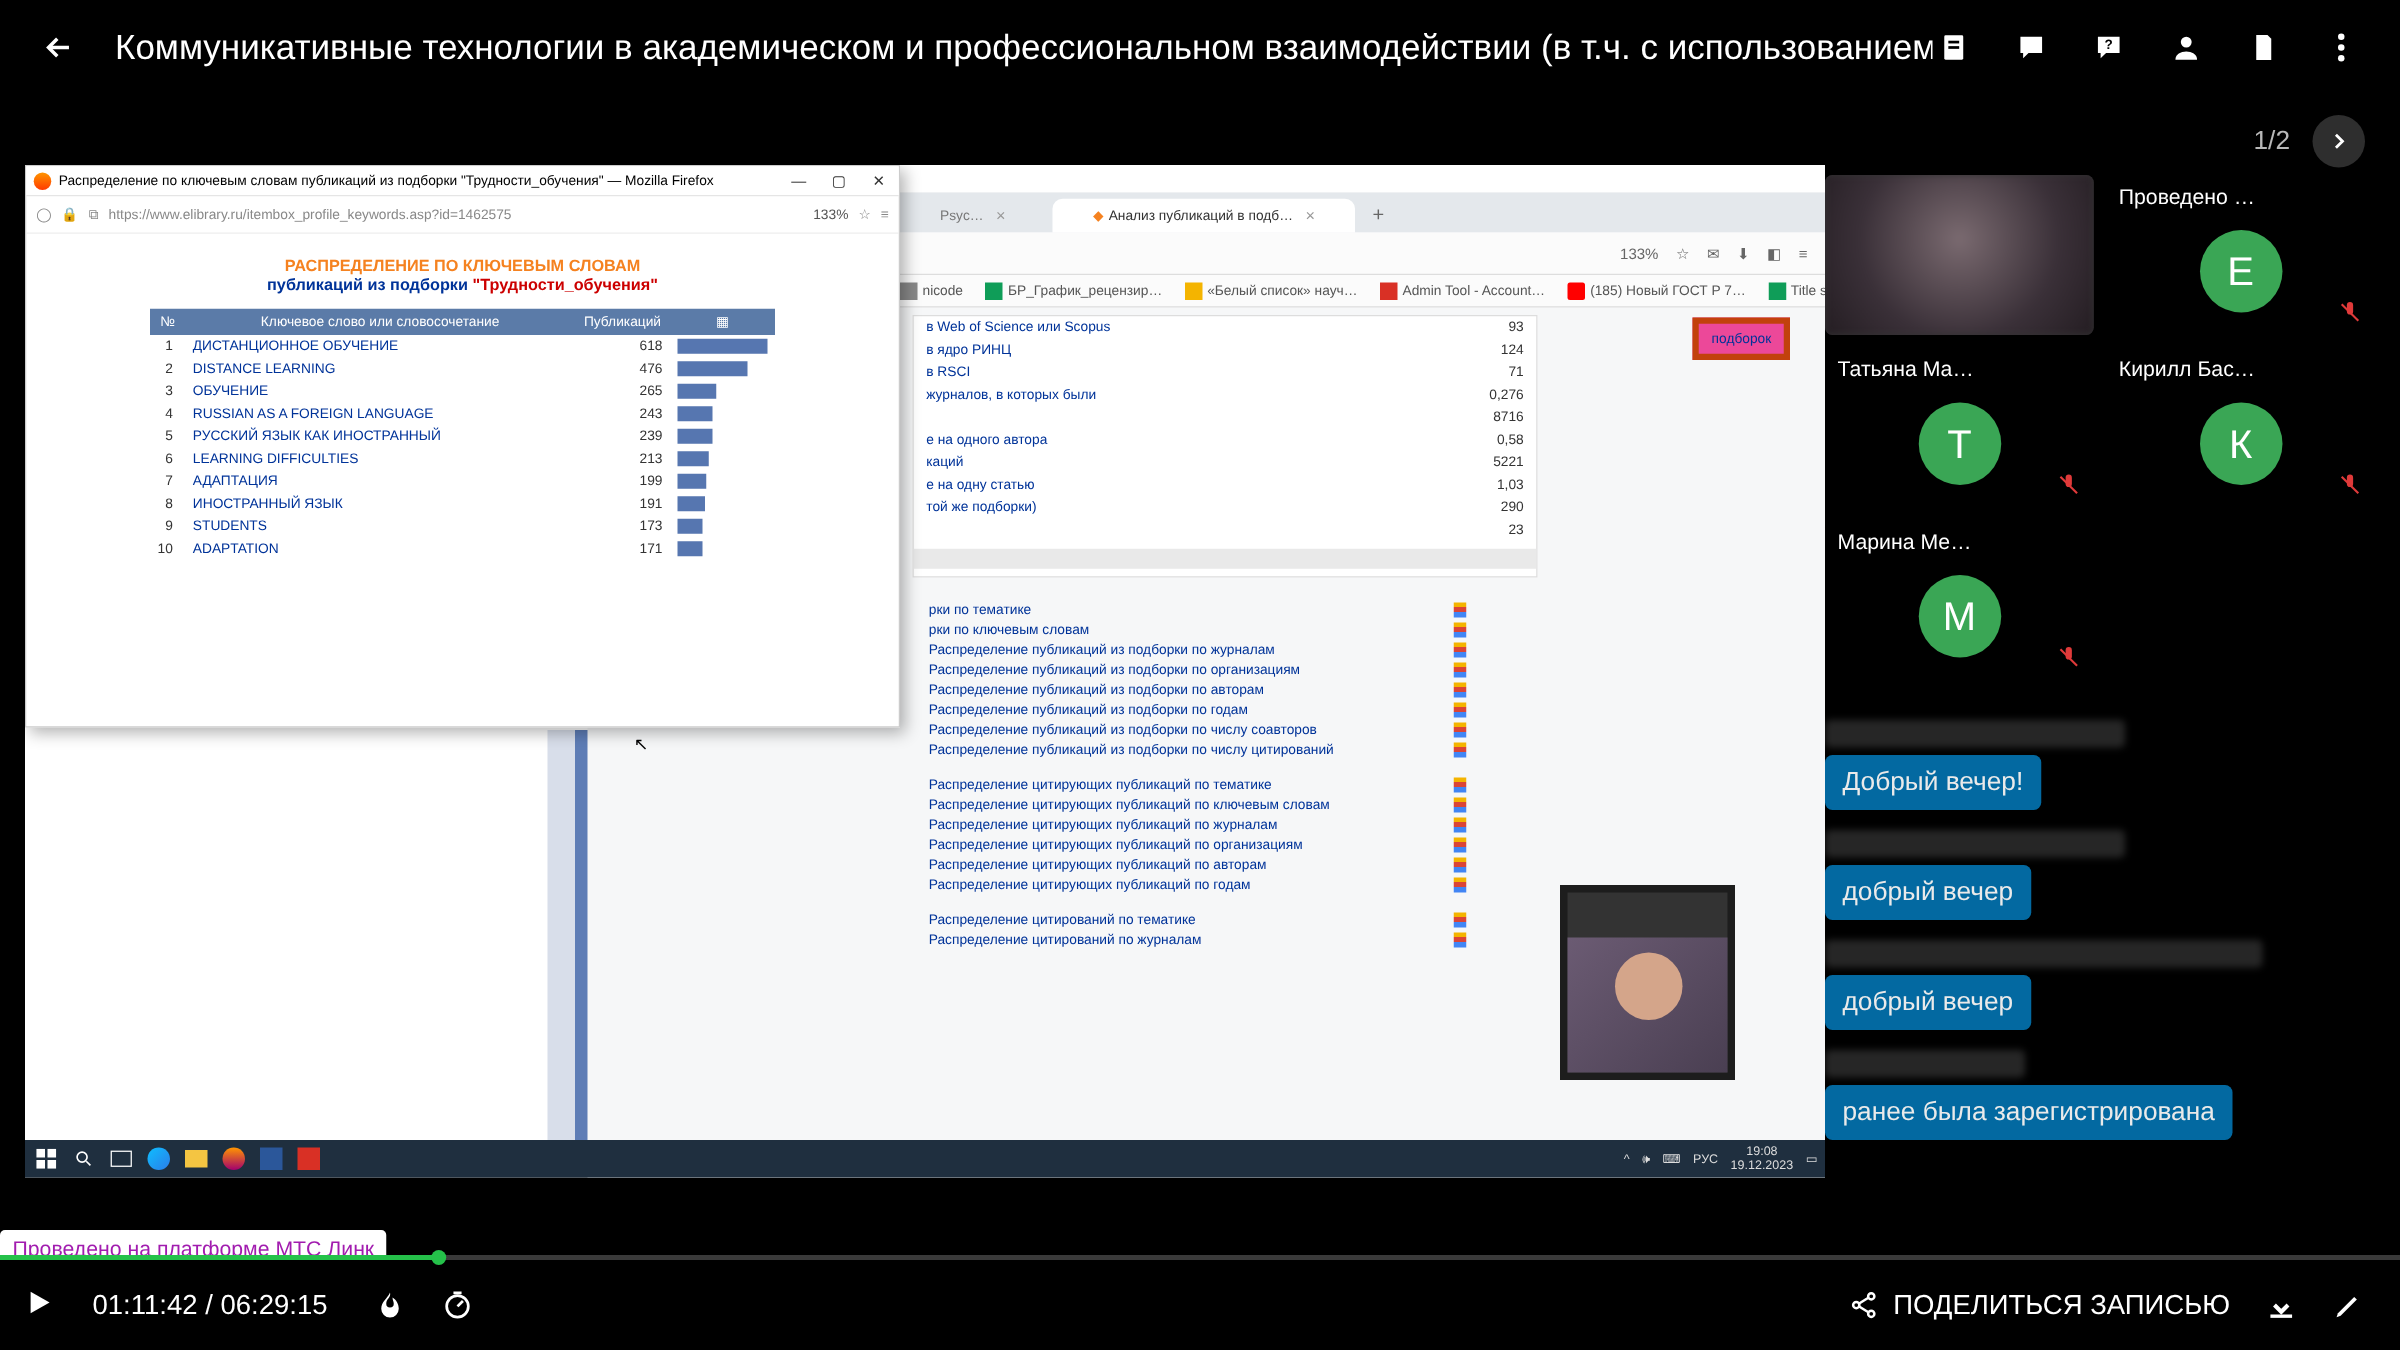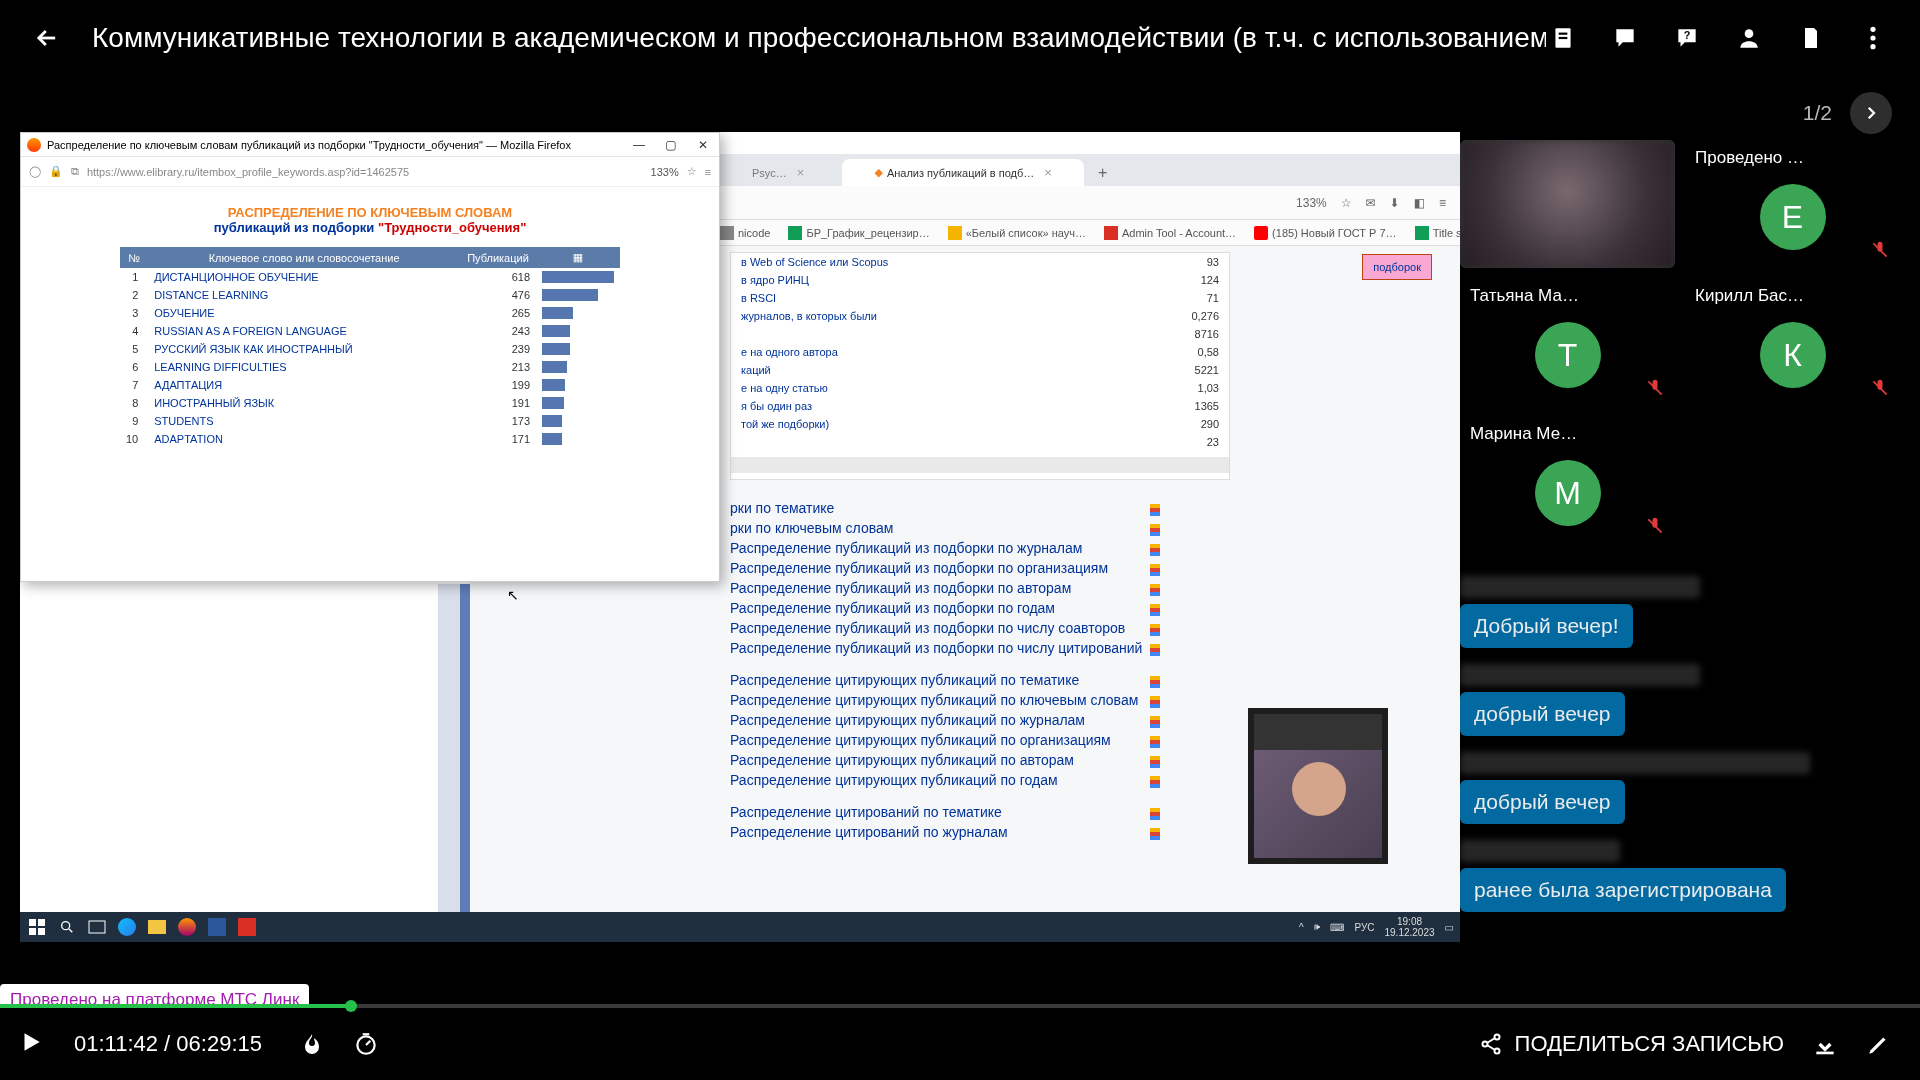--- a/index.html
+++ b/index.html
@@ -59,21 +59,21 @@
   .bm-ico { width:14px; height:14px; display:inline-block; }
 
   .analysis { padding-left:260px; padding-top:6px; }
   .analysis-box { background:#fff; border:1px solid #ddd; width:500px; padding:0; }
   .arow { display:flex; font-size:11px; padding:3px 10px; }
   .arow .lbl { flex:1; color:#003399; }
   .arow .val { color:#333; }
   .agrey { background:#e9e9e9; height:16px; margin:6px 0; }
 
   .linklist { margin-top:18px; }
-  .linklist .lrow { display:flex; align-items:flex-end; font-size:14px; color:#003399; padding:2px 0; }
+  .linklist .lrow { display:flex; align-items:flex-end; font-size:11px; color:#003399; padding:2px 0;margin-left:13px; }
   .linklist .lrow .txt { flex:0 0 420px; }
   .linklist .lrow .ico { width:10px; height:12px; background:linear-gradient(#f4b400 33%,#db4437 33% 66%,#4285f4 66%); }
   .linklist .gap { height:12px; }
   .cursor { position:absolute; left:487px; top:455px; font-size:14px; color:#000; }
 
   
   .bluestrip { position:absolute; top:452px; left:440px; width:40px; height:350px; background:#5e7db6; }
   .leftband  { position:absolute; top:452px; left:418px; width:22px; height:350px; background:#d8deea; }
 
   
@@ -226,21 +226,21 @@
           <span>(185) Новый ГОСТ Р 7…</span>
         </span>
       <span class="bm-item">
           <span class="bm-ico bmgreen"></span>
           <span>Title suggestion prog…</span>
         </span>
 
     </div>
 
     <div class="analysis">
-      <div style="position:absolute; right:28px; top:100px; background:#f9a8d4; border:1px solid #c2410c; padding:6px 10px; font-size:11px; color:#003399;"><span>подборок</span></div>
+      <div style="position:absolute; right:28px; top:100px; background:#ec4899; border:5px solid #c2410c; padding:6px 10px; font-size:11px; color:#003399;"><span>подборок</span></div>
       <div class="analysis-box">
         <div class="arow">
             <span class="lbl">в Web of Science или Scopus</span>
             <span class="val">93</span>
           </div>
         <div class="arow">
             <span class="lbl">в ядро РИНЦ</span>
             <span class="val">124</span>
           </div>
         <div class="arow">
@@ -259,24 +259,20 @@
             <span class="lbl">е на одного автора</span>
             <span class="val">0,58</span>
           </div>
         <div class="arow">
             <span class="lbl">каций</span>
             <span class="val">5221</span>
           </div>
         <div class="arow">
             <span class="lbl">е на одну статью</span>
             <span class="val">1,03</span>
-          </div>
-        <div class="arow">
-            <span class="lbl">я бы один раз</span>
-            <span class="val">1365</span>
           </div>
         <div class="arow">
             <span class="lbl">той же подборки)</span>
             <span class="val">290</span>
           </div>
         <div class="arow">
             <span class="lbl"></span>
             <span class="val">23</span>
           </div>
         <div class="agrey"></div>

